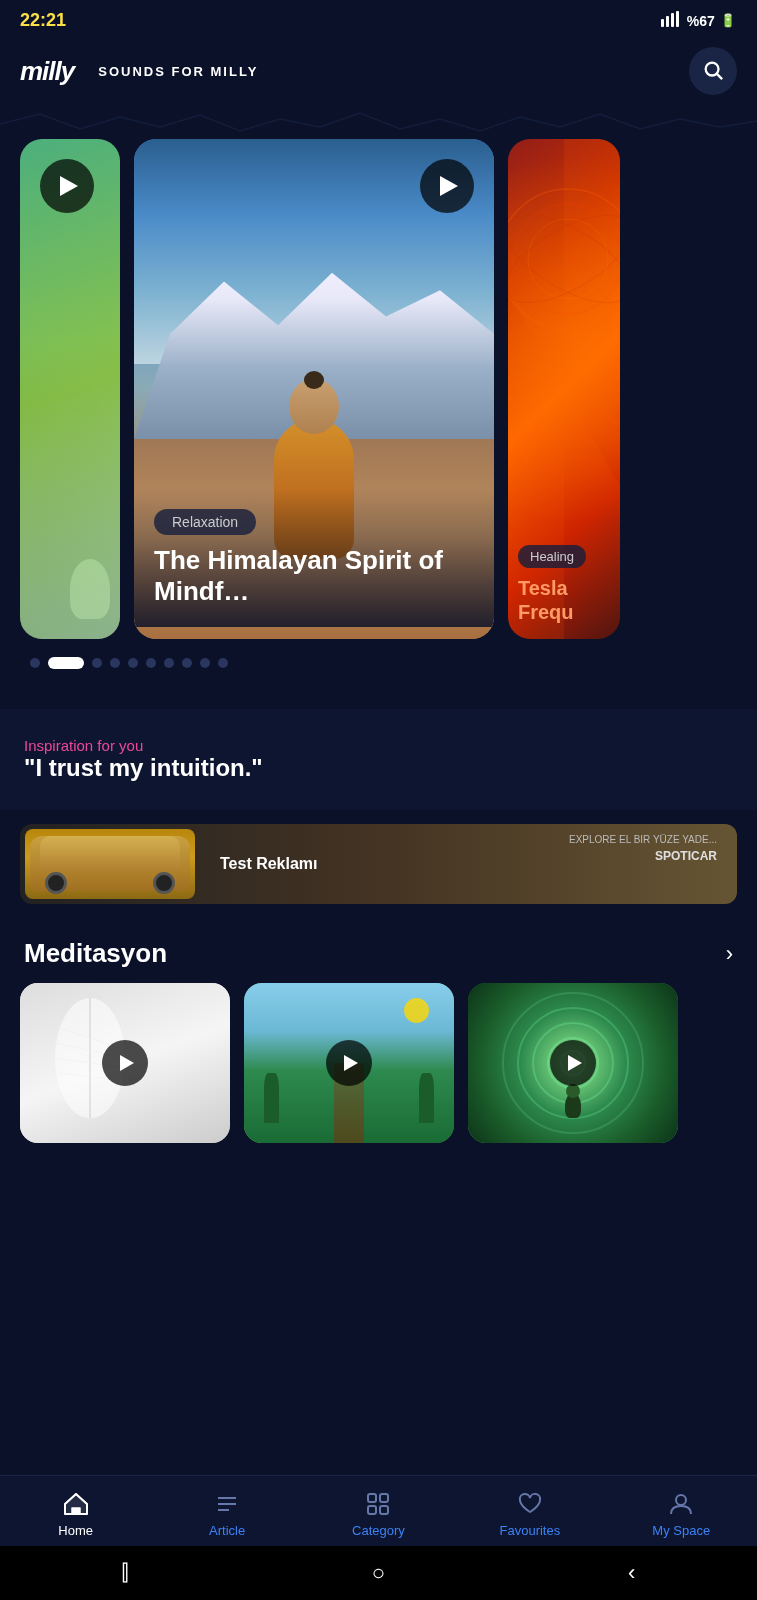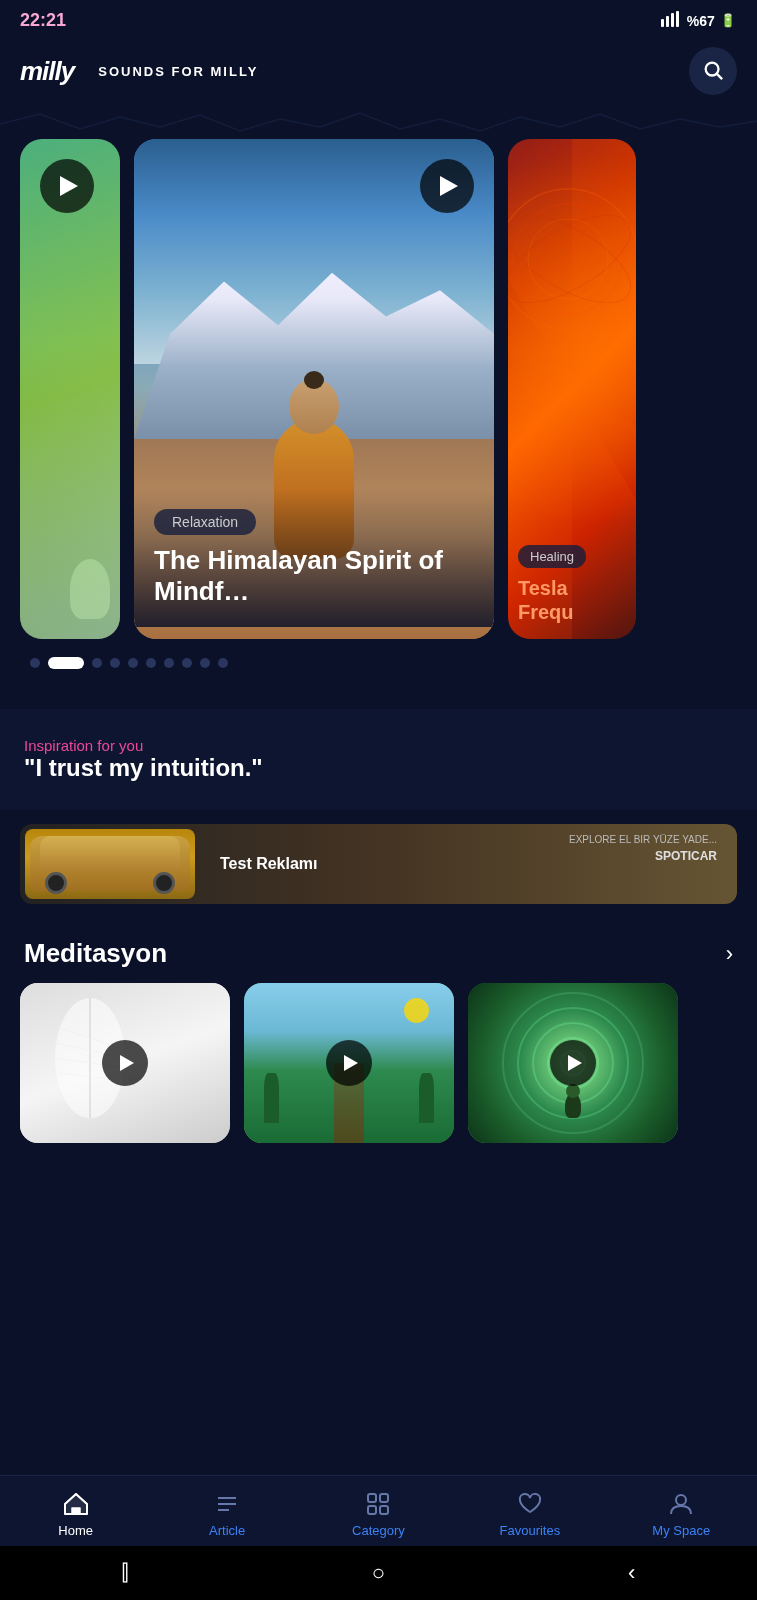--- a/index.html
+++ b/index.html
@@ -17,21 +17,21 @@
     .status-bar {
       display: flex;
       justify-content: space-between;
       align-items: center;
       padding: 10px 20px 6px;
       background: #0a1128;
     }
     .status-time {
       font-size: 18px;
       font-weight: 600;
-      color: #f9a8d4;
+      color: #fde047;
     }
     .status-icons {
       display: flex;
       align-items: center;
       gap: 6px;
       font-size: 13px;
       color: #fff;
     }
 
     
@@ -106,21 +106,21 @@
       height: 500px;
       background: linear-gradient(160deg, #4caf7d, #8bc34a, #c8e6c9);
     }
     .card-center {
       width: 360px;
       height: 500px;
       background: linear-gradient(180deg, #3a7bd5 0%, #5b9bd5 30%, #8baab5 50%, #a08060 70%, #c0956a 100%);
       position: relative;
     }
     .card-right {
-      width: 128px;
+      width: 112px;
       height: 500px;
       background: linear-gradient(135deg, #8b1a1a, #cc3300, #ff6600, #cc2200, #441111);
       position: relative;
       overflow: hidden;
     }
     .card-right-overlay {
       position: absolute;
       inset: 0;
       background: radial-gradient(circle at 60% 40%, rgba(255,120,0,0.5), transparent 60%),
                   repeating-conic-gradient(rgba(255,80,0,0.15) 0deg, transparent 30deg);

